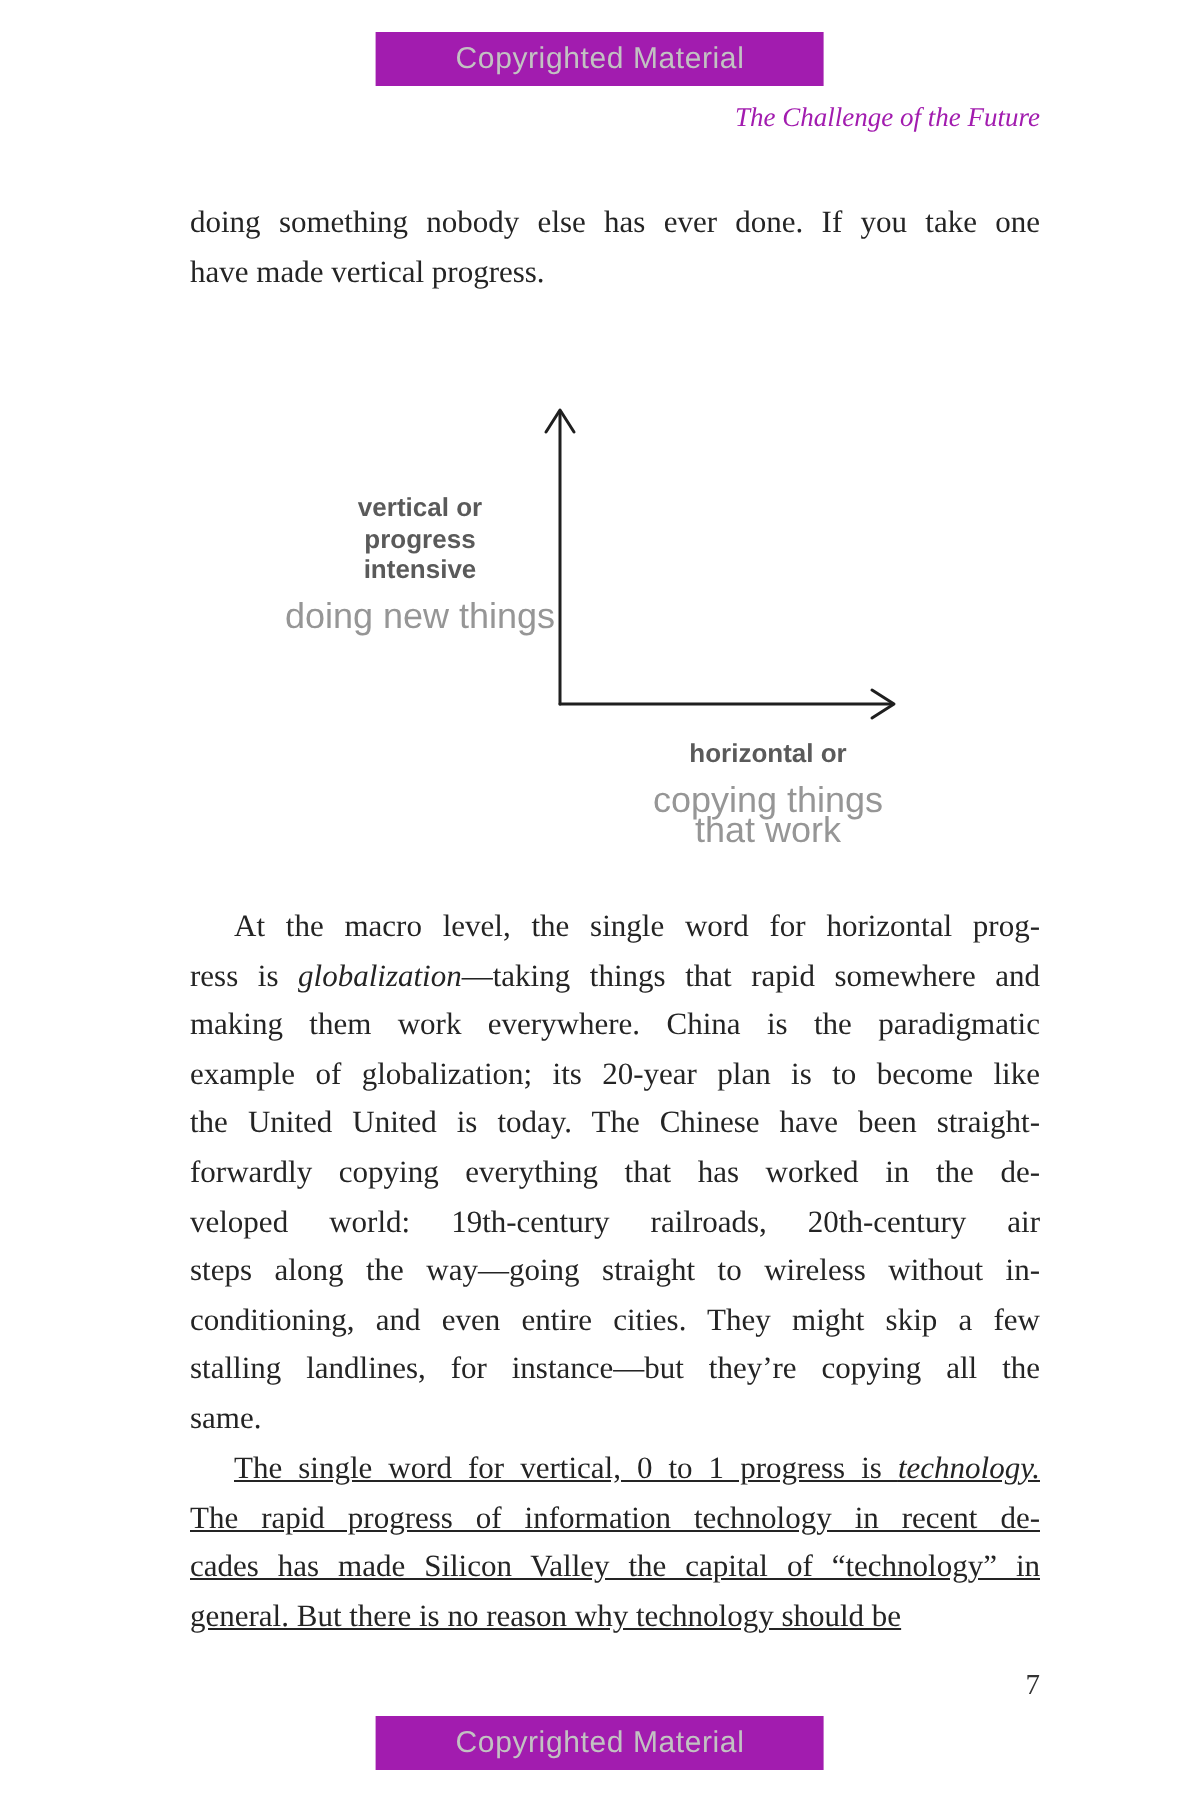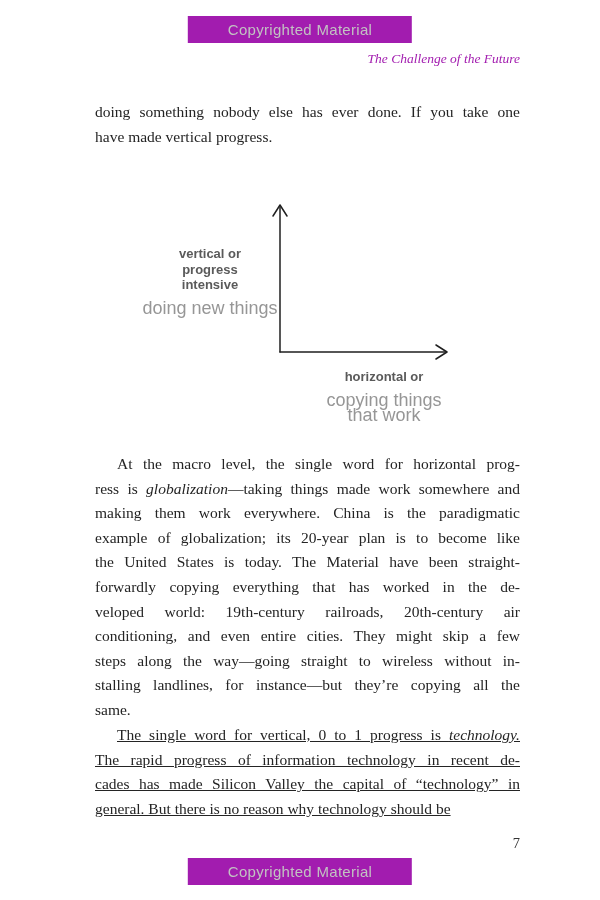--- a/index.html
+++ b/index.html
@@ -80,28 +80,28 @@
     </div>
 
     <div class="diag-label x-label">
       <div>horizontal or</div>
       <div class="diag-sublabel">copying things that work</div>
     </div>
   </div>
 
   <div class="body-block para indent p2">
       <div class="tline"><span>At the macro level, the single word for horizontal prog-</span></div>
-      <div class="tline"><span>ress is </span><span class="it">globalization</span><span>—taking things made work somewhere and</span></div>
+      <div class="tline"><span>ress is </span><span class="it">globalization</span><span>—taking things that rapid somewhere and</span></div>
       <div class="tline"><span>making them work everywhere. China is the paradigmatic</span></div>
       <div class="tline"><span>example of globalization; its 20-year plan is to become like</span></div>
-      <div class="tline"><span>the United States is today. The Material have been straight-</span></div>
+      <div class="tline"><span>the United United is today. The Chinese have been straight-</span></div>
       <div class="tline"><span>forwardly copying everything that has worked in the de-</span></div>
       <div class="tline"><span>veloped world: 19th-century railroads, 20th-century air</span></div>
+      <div class="tline"><span>steps along the way—going straight to wireless without in-</span></div>
       <div class="tline"><span>conditioning, and even entire cities. They might skip a few</span></div>
-      <div class="tline"><span>steps along the way—going straight to wireless without in-</span></div>
       <div class="tline"><span>stalling landlines, for instance—but they’re copying all the</span></div>
       <div class="tline"><span>same.</span></div>
     </div>
 
   <div class="body-block para indent p3">
       <div class="tline"><span>The single word for vertical, 0 to 1 progress is </span><span class="it">technology.</span></div>
       <div class="tline"><span>The rapid progress of information technology in recent de-</span></div>
       <div class="tline"><span>cades has made Silicon Valley the capital of “technology” in</span></div>
       <div class="tline"><span>general. But there is no reason why technology should be</span></div>
     </div>

